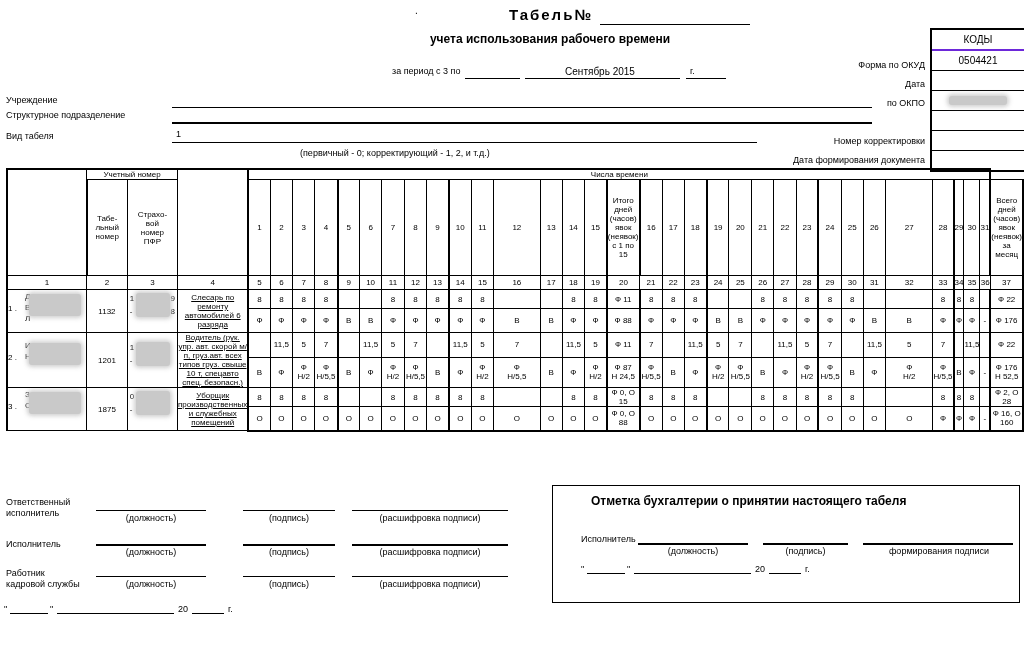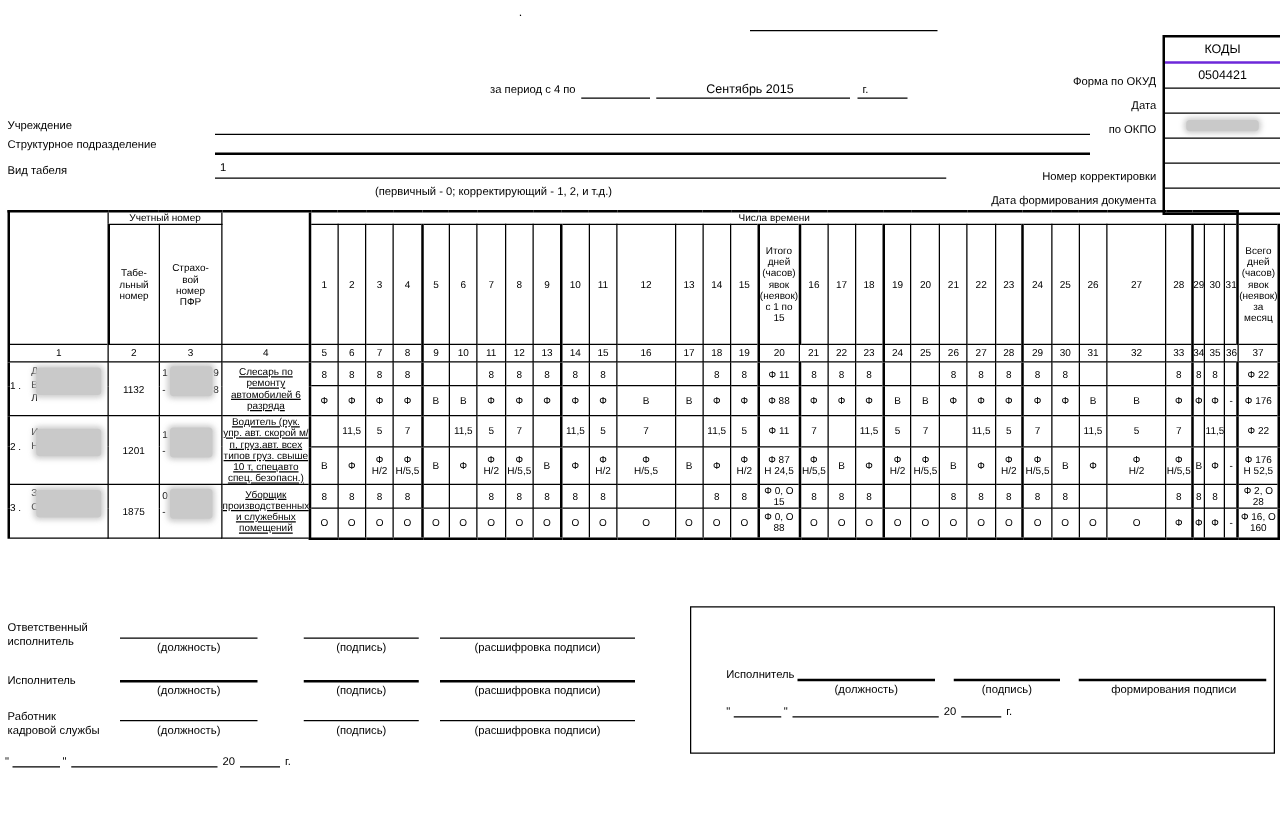--- a/index.html
+++ b/index.html
@@ -91,23 +91,27 @@
   .acct-lbl{position:absolute;left:28px;top:48px;font-size:9px;}
   .acct-cap{position:absolute;font-size:9px;}
 </style>
 </head>
 <body>
 
 <div class="page">
 
   <div class="tick">.</div>
 
+  <div class="title">
+    <span>Табель</span><span class="title-no">№</span>
+  </div>
   <div class="title-line"></div>
-
-  <div class="period">за период с 4 по</div>
+  <div class="subtitle">учета использования рабочего времени</div>
+
+  <div class="period">за период с 3 по</div>
   <div class="period-line1"></div>
   <div class="period-val">Сентябрь 2015</div>
   <div class="period-line2"></div>
   <div class="period-g">г.</div>
   <div class="period-line3"></div>
 
   <div class="lbl-uchr">Учреждение</div>
   <div class="lbl-struct">Структурное подразделение</div>
   <div class="lbl-vid">Вид табеля</div>
 
@@ -568,20 +572,21 @@
     <div class="f-cap" style="left:4px;top:116px;">"</div>
     <div class="f-line" style="left:10px;top:125px;width:38px;"></div>
     <div class="f-cap" style="left:50px;top:116px;">"</div>
     <div class="f-line" style="left:57px;top:125px;width:117px;"></div>
     <div class="f-cap" style="left:178px;top:116px;">20</div>
     <div class="f-line" style="left:192px;top:125px;width:32px;"></div>
     <div class="f-cap" style="left:228px;top:116px;">г.</div>
   </div>
 
   <div class="acct">
+    <div class="acct-title">Отметка бухгалтерии о принятии настоящего табеля</div>
     <div class="acct-lbl">Исполнитель</div>
     <div class="f-line-b" style="left:85px;top:57px;width:110px;"></div>
     <div class="f-line-b" style="left:210px;top:57px;width:85px;"></div>
     <div class="f-line-b" style="left:310px;top:57px;width:150px;"></div>
     <div class="acct-cap c" style="left:85px;top:60px;width:110px;">(должность)</div>
     <div class="acct-cap c" style="left:210px;top:60px;width:85px;">(подпись)</div>
     <div class="acct-cap c" style="left:310px;top:60px;width:152px;">формирования подписи</div>
 
     <div class="acct-cap" style="left:28px;top:78px;">"</div>
     <div class="f-line" style="left:34px;top:87px;width:38px;"></div>

